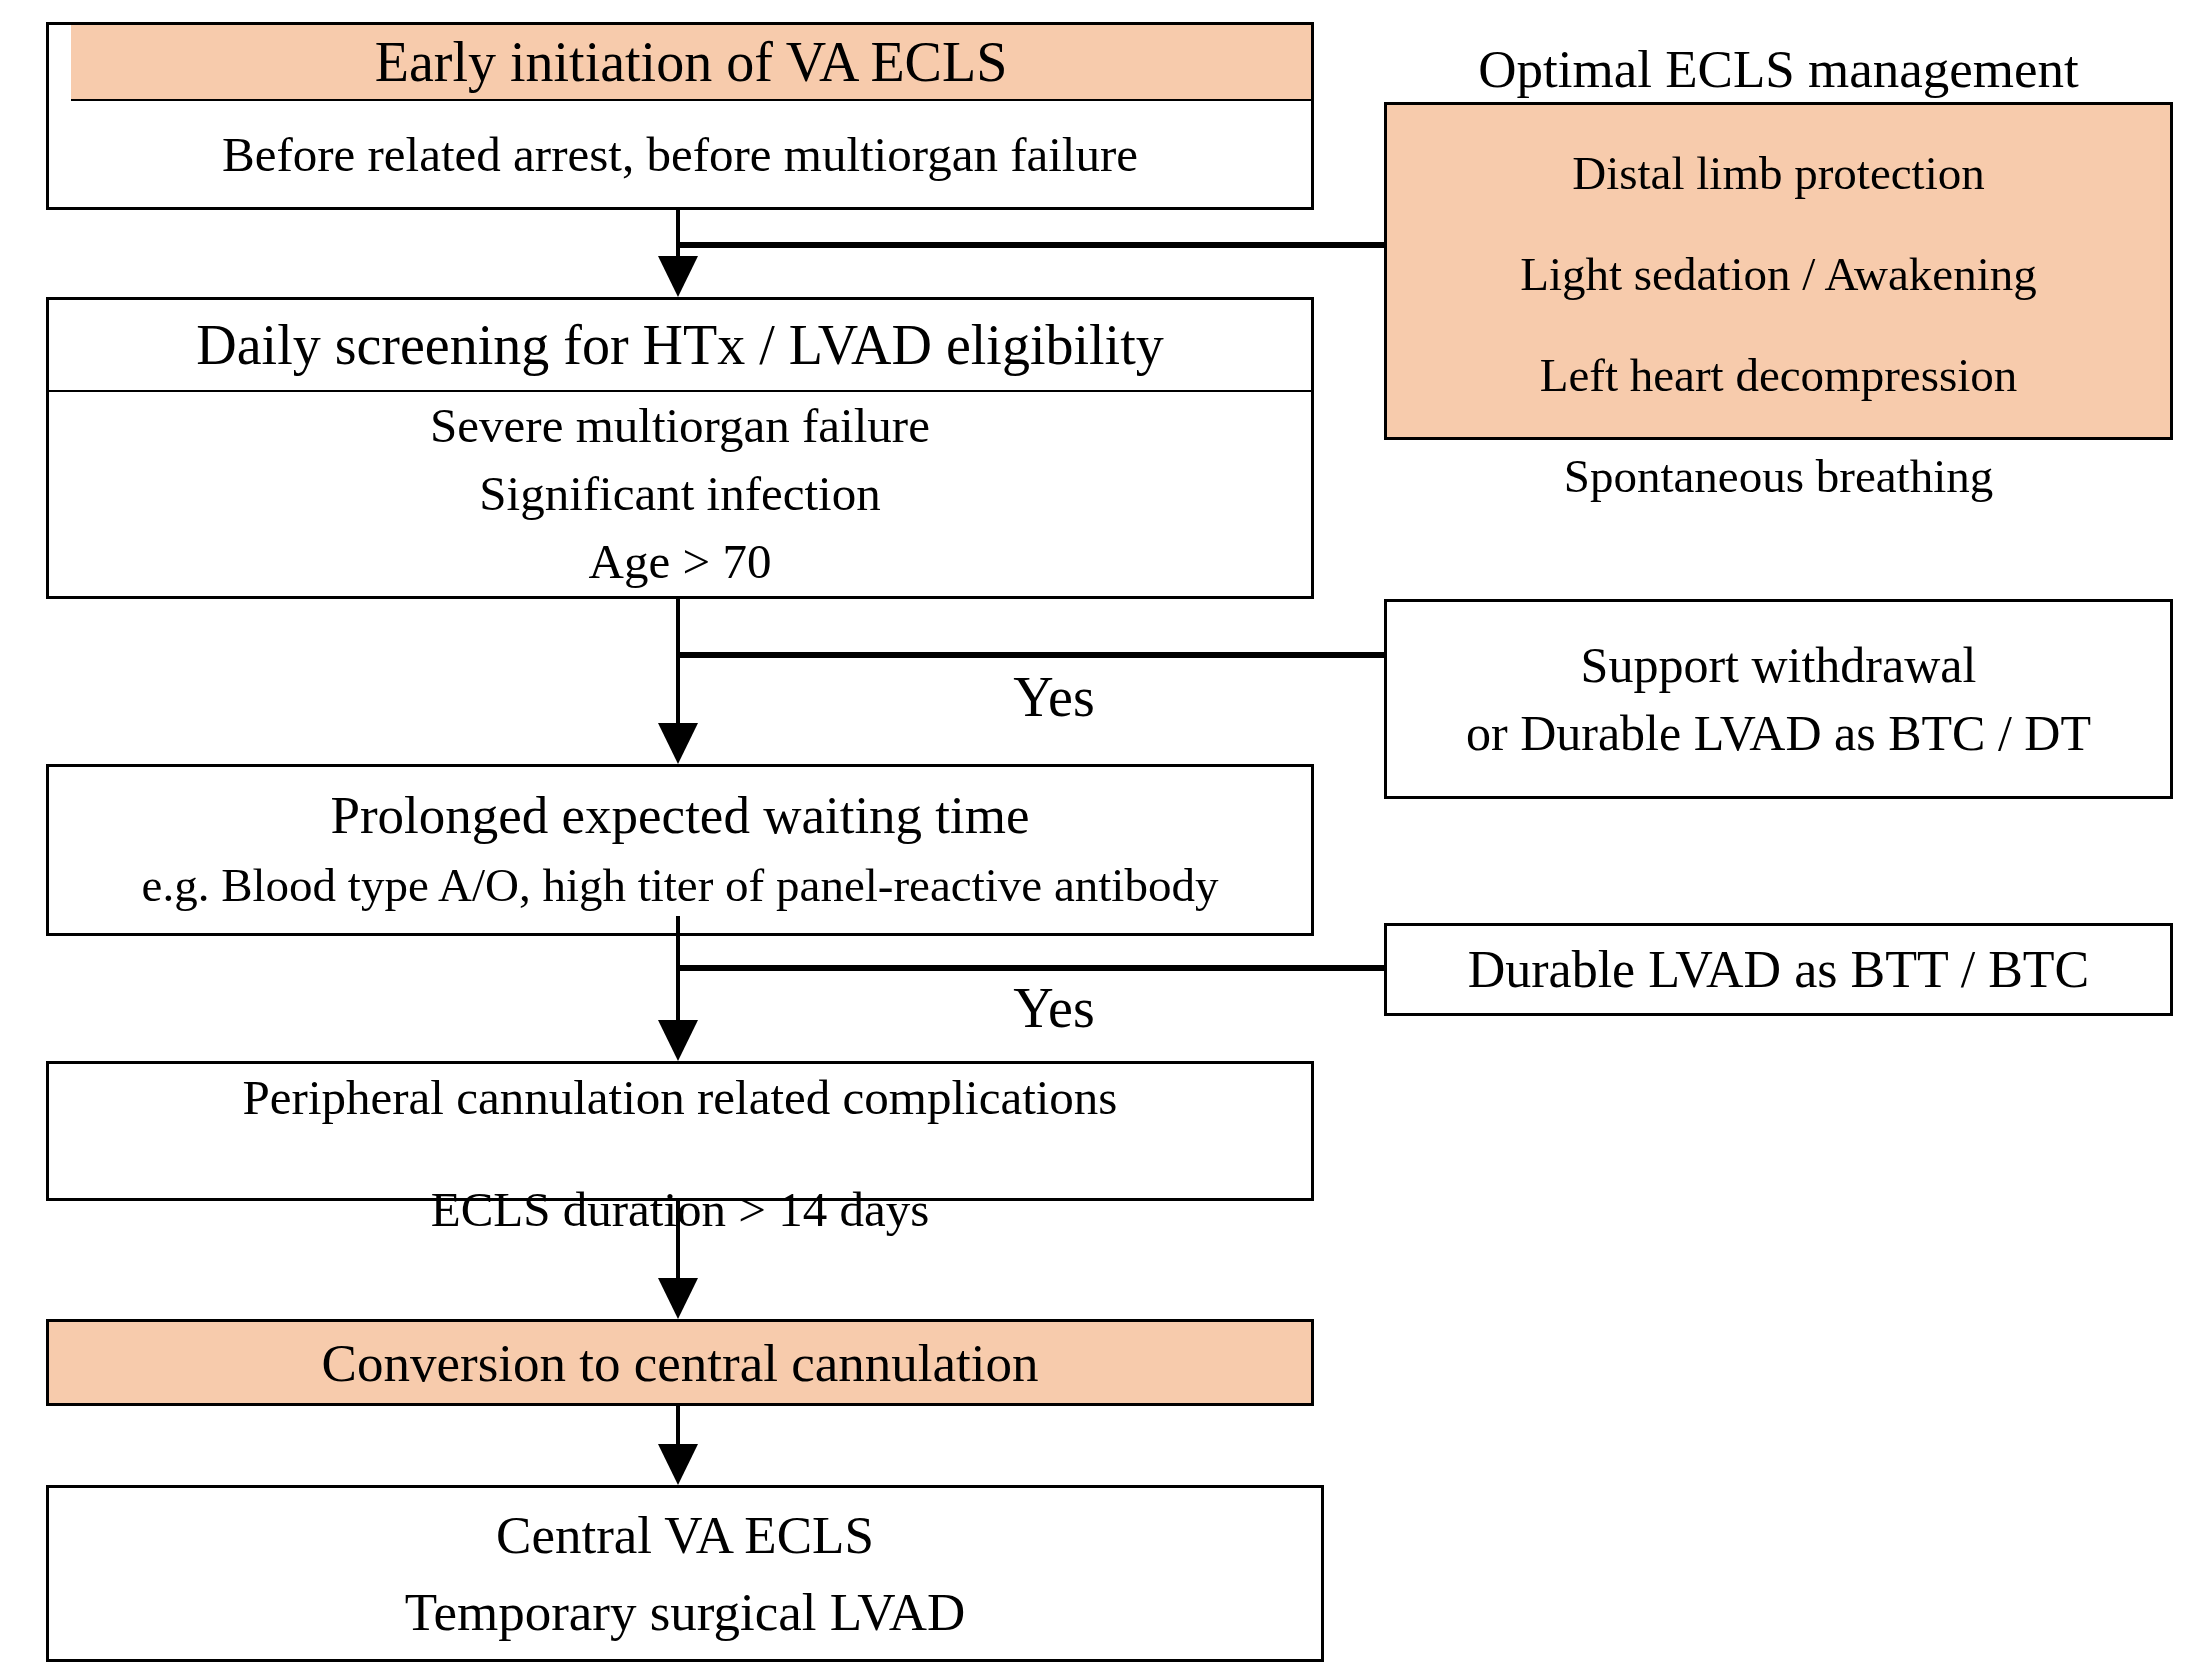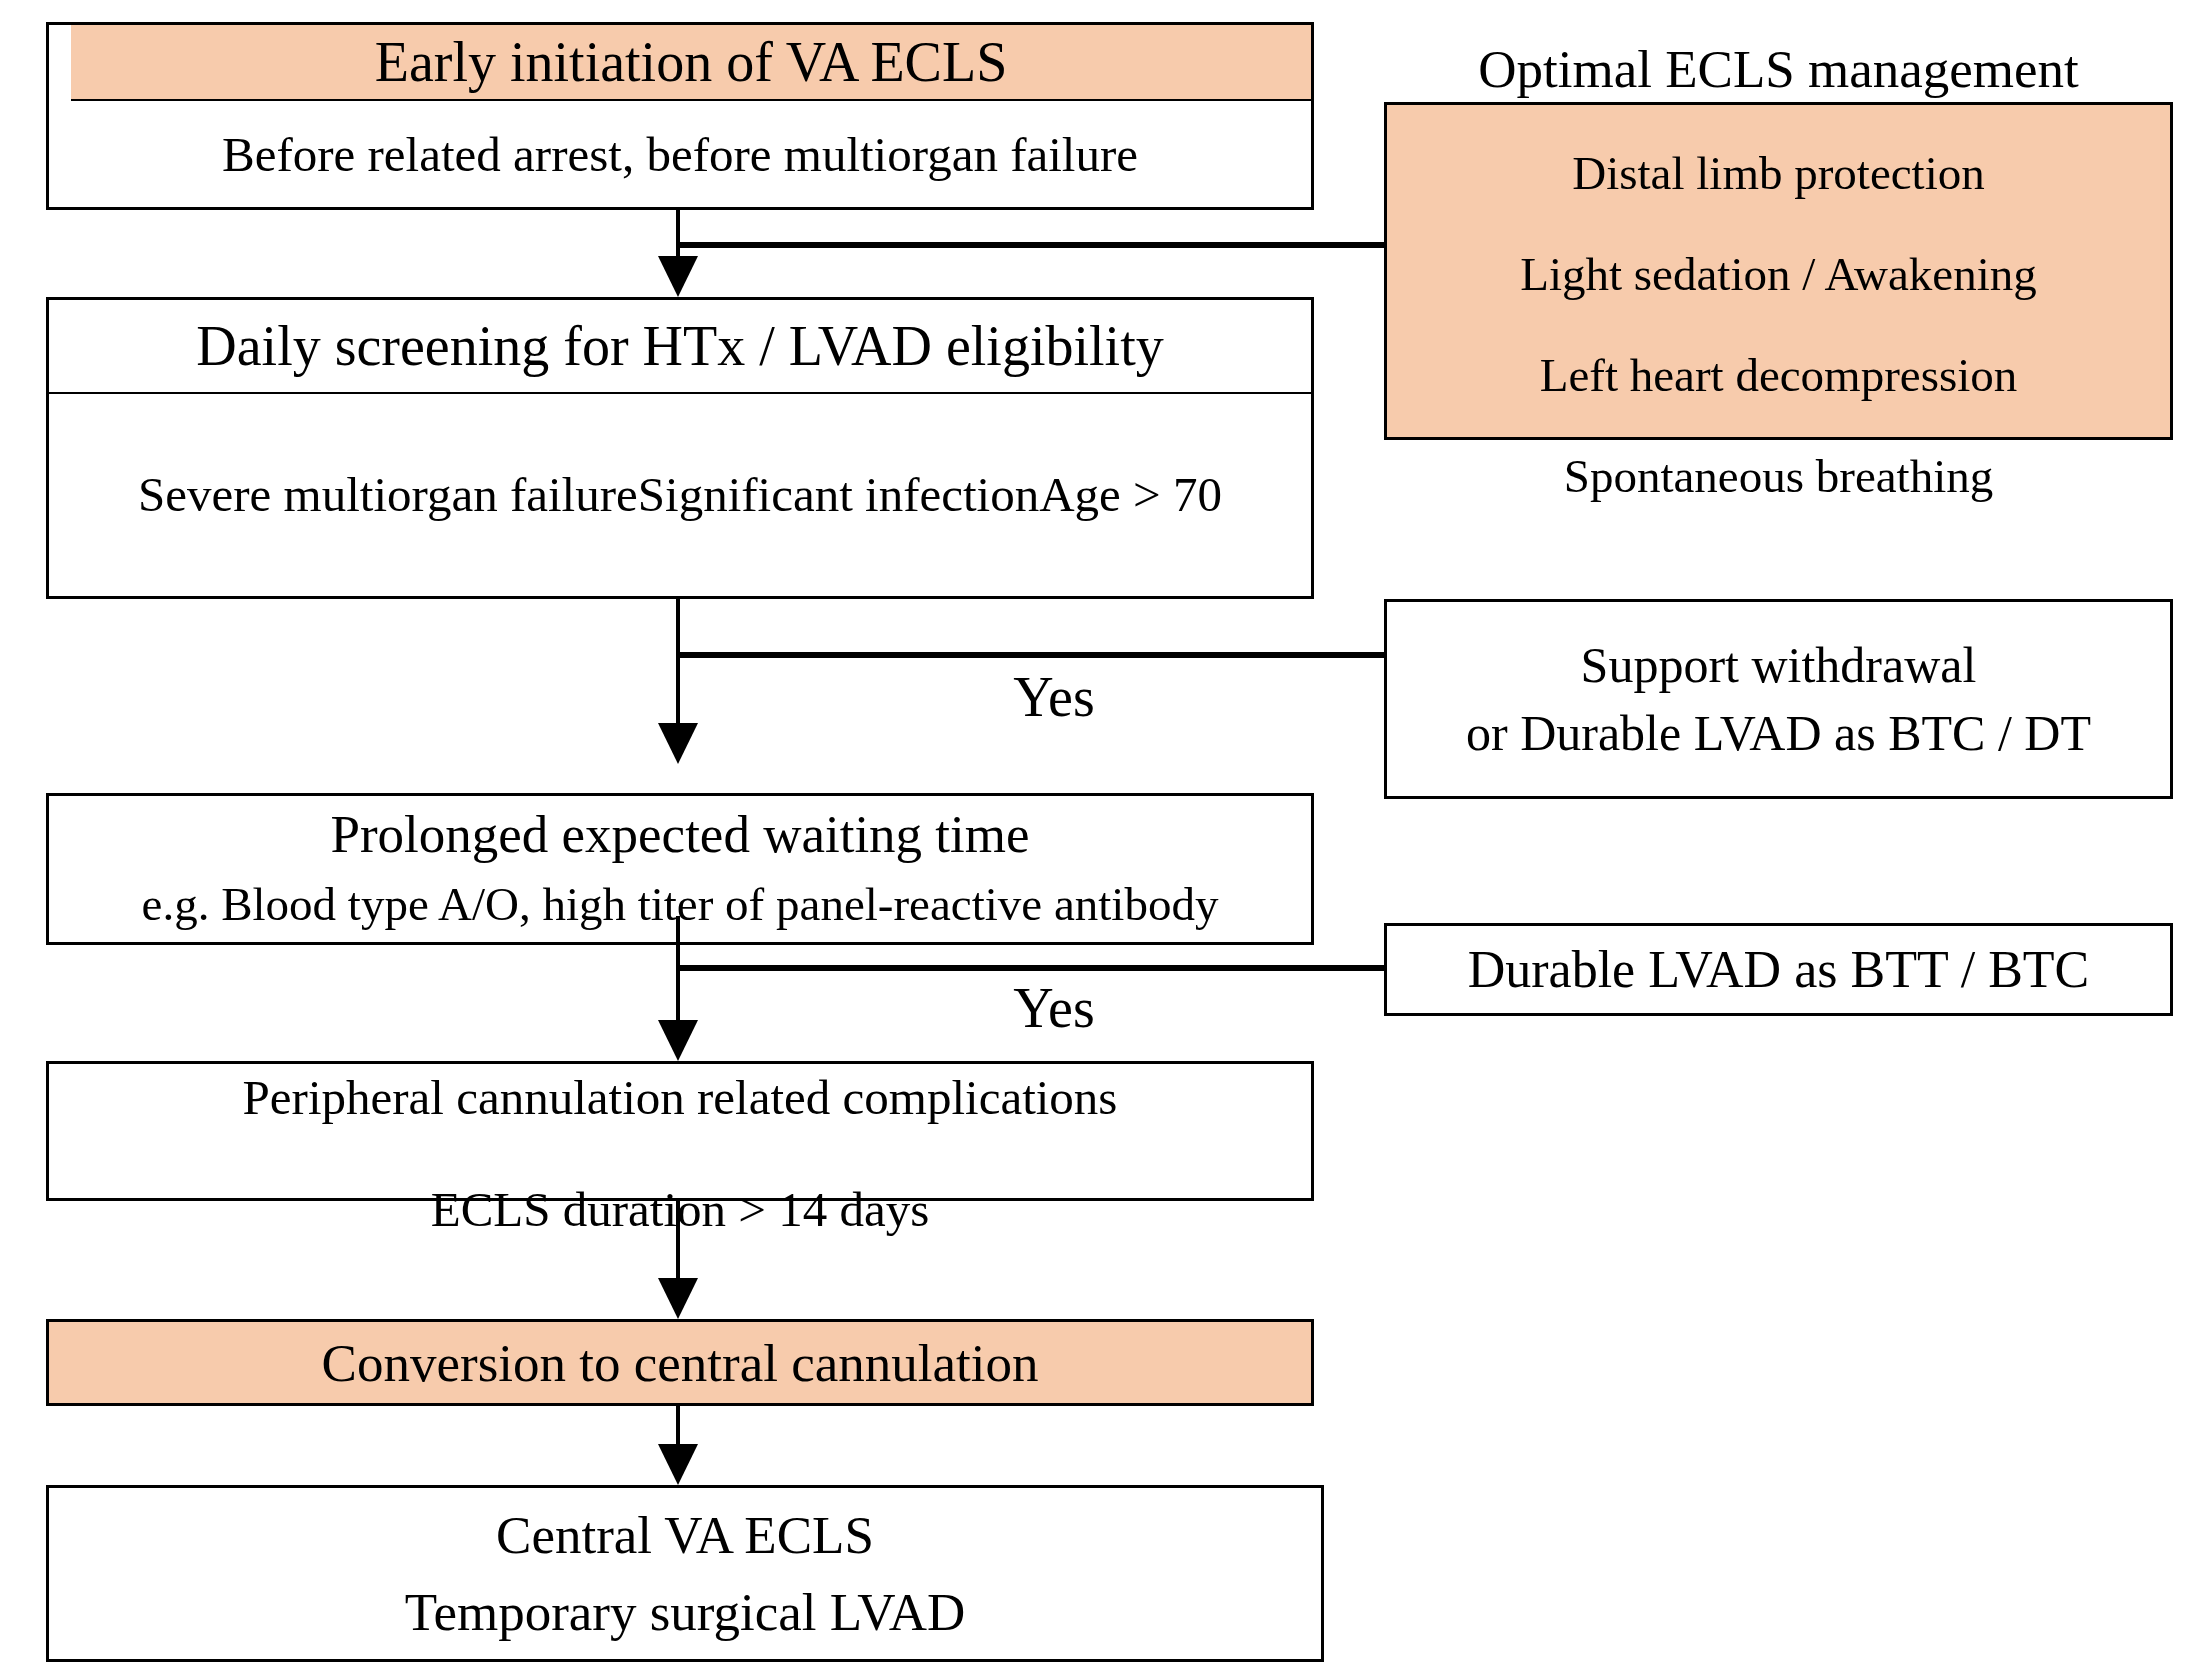--- a/index.html
+++ b/index.html
@@ -25,21 +25,21 @@
     box-sizing: border-box;
     display: flex;
     align-items: center;
     justify-content: center;
     text-align: center;
   }
   .orange { background: #F7CBAC; }
   .hdr1 { height: 76px; border-bottom: 2.9px solid #000000; font-size: 56px; margin-left: 22px; }
   .bdy1 { flex: 1; font-size: 49px; }
   .hdr2 { height: 94px; border-bottom: 2.9px solid #000000; font-size: 56px; }
-  .bdy2 { flex: 1; flex-direction: row; font-size: 49px; line-height: 68px; }
+  .bdy2 { flex: 1; flex-direction: column; font-size: 49px; line-height: 68px; }
   .opt-title { font-size: 53px; line-height: 68px; }
   .opt-item  { font-size: 47px; line-height: 62px; }
   .sup-line  { font-size: 50px; line-height: 68px; }
   .b3-line1  { font-size: 53px; line-height: 71px; }
   .b3-line2  { font-size: 47px; line-height: 69px; }
   .single70  { font-size: 52px; }
   .single72  { font-size: 53px; }
   .b4-line   { font-size: 49px; line-height: 66px; margin-top: 46px; }
   .b6-line   { font-size: 53px; line-height: 77px; }
   .vline { position: absolute; width: 4.4px; background: #000000; }
@@ -92,21 +92,21 @@
   <div class="vline" style="left:676px; top:599px; height:124px;"></div>
   <div class="arrowhead" style="left:658px; top:723px;"></div>
   <div class="hline" style="left:678px; top:652px; width:706px;"></div>
   <div class="yes-label" style="left:958px; top:665px;">Yes</div>
 
   <div class="box" style="left:1384px; top:599px; width:789px; height:200px;">
     <div class="sup-line">Support withdrawal</div>
     <div class="sup-line">or Durable LVAD as BTC / DT</div>
   </div>
 
-  <div class="box" style="left:46px; top:793px; width:1268px; height:152px;">
+  <div class="box" style="left:46px; top:764px; width:1268px; height:172px;">
     <div class="b3-line1">Prolonged expected waiting time</div>
     <div class="b3-line2">e.g. Blood type A/O, high titer of panel-reactive antibody</div>
   </div>
 
   <div class="vline" style="left:676px; top:916px; height:104px;"></div>
   <div class="arrowhead" style="left:658px; top:1020px;"></div>
   <div class="hline" style="left:678px; top:965px; width:706px;"></div>
   <div class="yes-label" style="left:958px; top:976px;">Yes</div>
 
   <div class="box" style="left:1384px; top:923px; width:789px; height:93px;">

